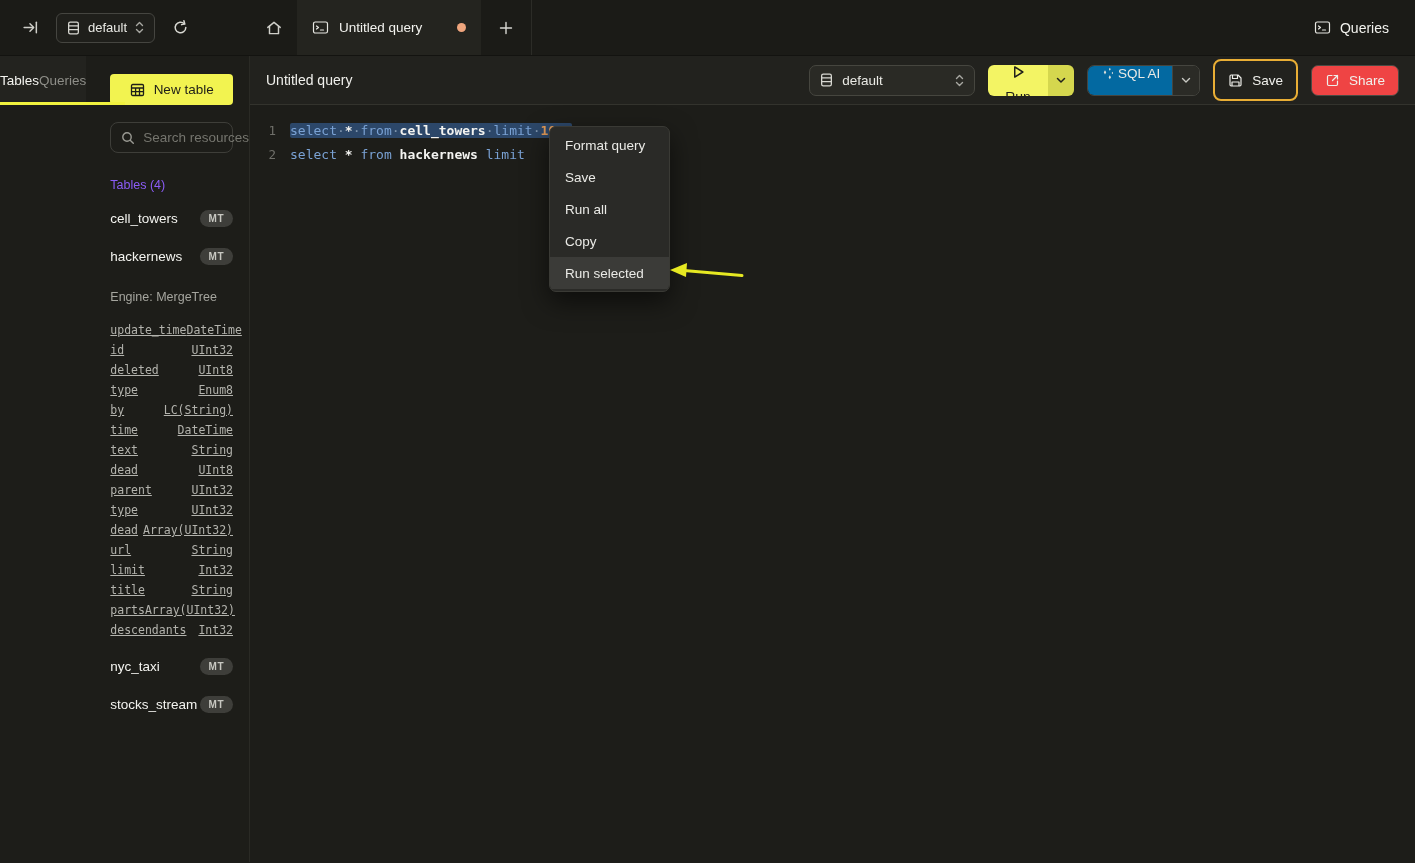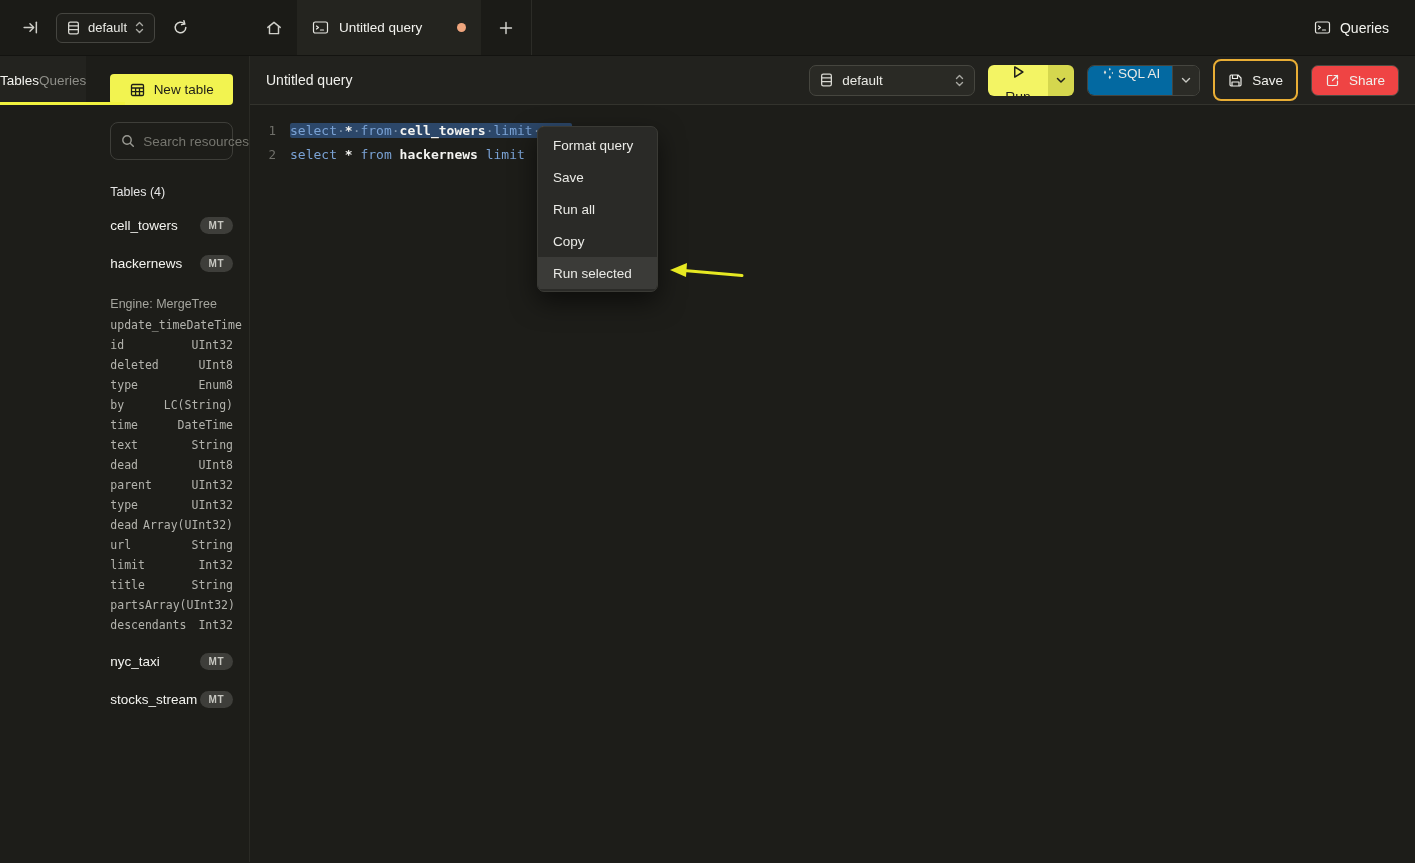--- a/index.html
+++ b/index.html
@@ -26,30 +26,30 @@
   
   .content { display:flex; height:806px; }
   .sidebar { width:250px; min-width:250px; border-right:1px solid #2a2a25; display:flex; flex-direction:row; background:#1d1d19; }
   .sidebar-header { height:49px; min-height:49px; background:#23231f; display:flex; position:relative; }
   .s-tab { flex:1; display:flex; align-items:center; justify-content:center; font-size:13.5px; color:#8e8e88; cursor:pointer; }
   .s-tab.active { color:#f4f4f0; font-weight:500; }
   .s-underline { position:absolute; bottom:0; left:0; width:125px; height:3px; background:#f1f23f; }
   .sidebar-body { padding:18px 16px 0 24px; overflow:hidden; flex:1; }
 
   .new-table-btn { width:100%; height:31px; background:#f2f350; border:none; border-radius:4px; color:#1e1e18; display:flex; align-items:center; justify-content:center; gap:9px; font-size:13.5px; font-weight:500; font-family:inherit; cursor:pointer; }
-  .search-box { margin-top:17px; height:38px; border:1px solid #3e3e39; border-radius:8px; display:flex; align-items:center; padding:0 10px; gap:8px; }
+  .search-box { margin-top:17px; height:31px; border:1px solid #3e3e39; border-radius:8px; display:flex; align-items:center; padding:0 10px; gap:8px; }
   .search-box input { flex:1; background:transparent; border:none; outline:none; color:#d8d8d2; font-size:13.5px; font-family:inherit; }
   .search-box input::placeholder { color:#75756e; }
-  .section-label { margin-top:25px; font-size:12.5px; color:#e5e5e5; }
+  .section-label { margin-top:25px; font-size:12.5px; color:#8b5cf6; }
 
   .tbl-row { margin-top:14px; height:24px; display:flex; align-items:center; justify-content:space-between; cursor:pointer; }
   .tbl-name { font-size:13.5px; font-weight:500; color:#f3f3ef; }
   .badge { background:#3e3e3a; color:#c7c7c1; font-size:10px; font-weight:700; letter-spacing:.5px; padding:3px 9px; border-radius:9px; }
   .engine-row { margin-top:22px; font-size:12.5px; color:#a5a59e; }
-  .cols { margin-top:4px; margin-bottom:4px; font-family:"DejaVu Sans Mono", monospace; font-size:11.5px; color:#b3b3ad; }
+  .cols { margin-top:16px; margin-bottom:4px; font-family:"DejaVu Sans Mono", monospace; font-size:11.5px; color:#b3b3ad;text-decoration:underline; }
   .col-row { display:flex; justify-content:space-between; line-height:20px; }
 
   
   .main { flex:1; display:flex; flex-direction:column; }
   .main-header { height:49px; min-height:49px; background:#22221e; border-bottom:1px solid #33332d; display:flex; align-items:center; padding:0 16px; }
   .page-title { font-size:14px; color:#f0f0ec; }
   .toolbar { margin-left:auto; display:flex; align-items:center; gap:13px; }
   .tb-select { width:166px; height:31px; border:1px solid #46463f; background:#2a2a25; border-radius:7px; display:flex; align-items:center; gap:9px; padding:0 10px; font-size:13.5px; color:#eaeae5; cursor:pointer; }
   .tb-select .updown { margin-left:auto; }
   .run-group { display:flex; height:31px; border-radius:6px; overflow:hidden; cursor:pointer; }
@@ -68,21 +68,21 @@
   .code { white-space:pre; color:#e8e8e4; }
   .sel { background:#2c4769; border-radius:2px; }
   .tk-kw { color:#7aa2d4; }
   .tk-bold { color:#f3f3f0; font-weight:700; }
   .tk-num { color:#e19a57; font-weight:700; }
   .tk-sp { }
   .tk-wsdot { color:#7d94ad; }
   .tk-wsdot-num { color:#c98a53; }
 
   
-  .ctx-menu { position:absolute; left:537px; top:126px; width:121px; background:#2a2a27; border:1px solid #3a3a35; border-radius:7px; padding:2px 0; box-shadow:0 10px 26px rgba(0,0,0,.55); z-index:10; overflow:hidden; }
+  .ctx-menu { position:absolute; left:549px; top:126px; width:121px; background:#2a2a27; border:1px solid #3a3a35; border-radius:7px; padding:2px 0; box-shadow:0 10px 26px rgba(0,0,0,.55); z-index:10; overflow:hidden; }
   .menu-item { height:32px; display:flex; align-items:center; padding:0 15px; font-size:13.5px; color:#eaeae6; white-space:nowrap; cursor:pointer; }
   .menu-item.hl { background:#3b3b38; }
   .arrow-overlay { position:absolute; left:664px; top:258px; z-index:11; pointer-events:none; }
 </style>
 </head>
 <body>
 
 <div class="topbar">
   <div class="topbar-left">
     <button class="icon-btn">

